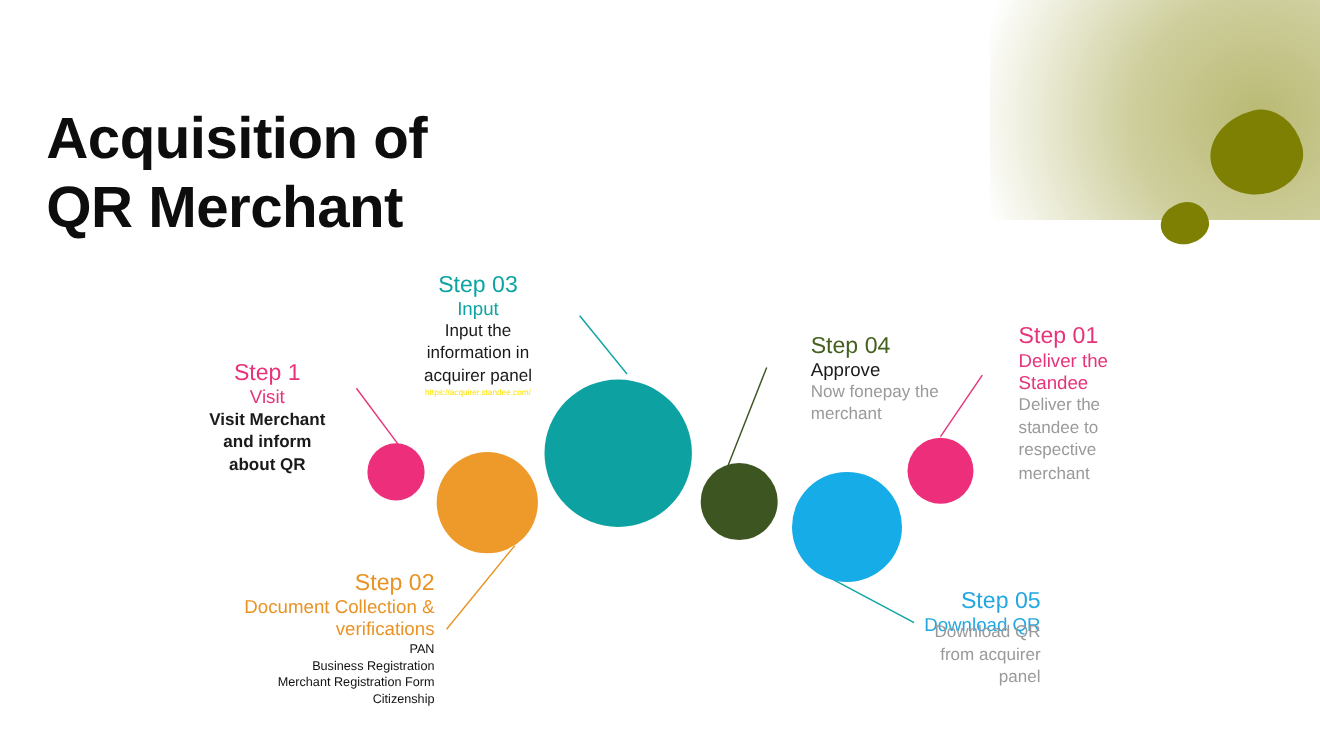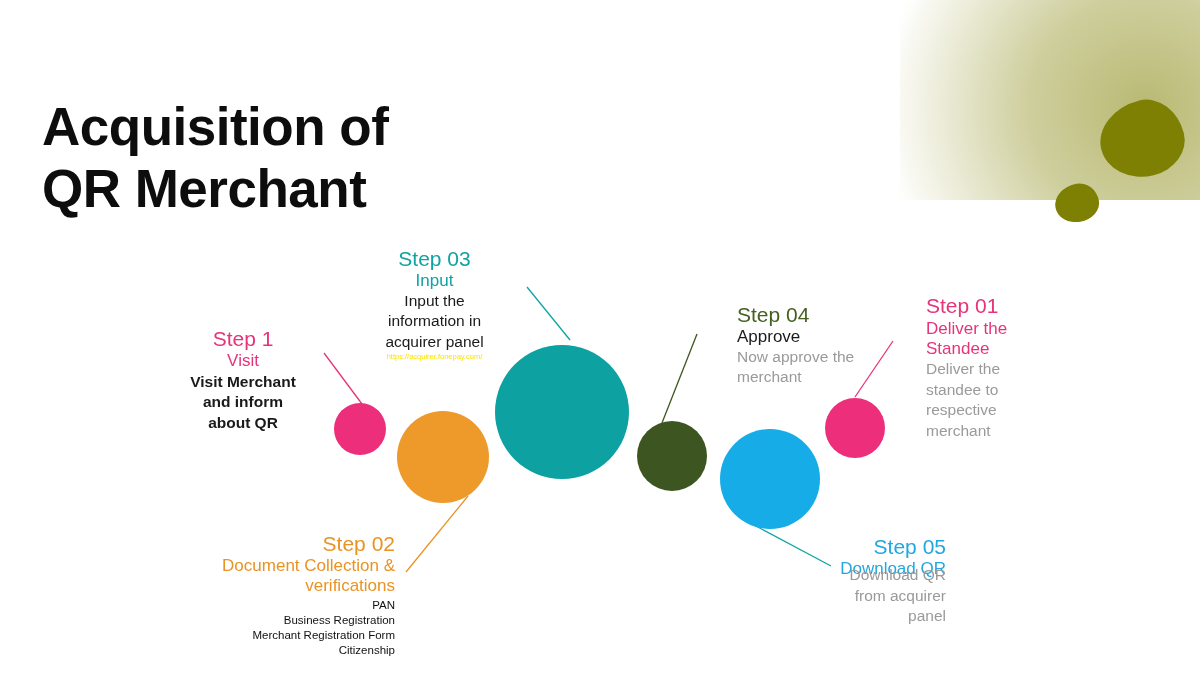--- a/index.html
+++ b/index.html
@@ -54,21 +54,21 @@
   .step .sub{font-size:17px;line-height:1.18;}
   .step .body{font-size:15.5px;line-height:1.33;color:#1a1a1a;}
   .step .link{font-size:7.5px;line-height:1.22;color:#ffe200;word-break:break-all;}
 
   
   #step1{left:172px;top:327px;width:118px;text-align:center;margin-left:12px;}
   #step1 .kicker{color:#e6347a;}
   #step1 .sub{color:#e6347a;}
   #step1 .body{margin-top:1px;font-weight:bold;}
 
-  #step2{left:170px;top:532px;width:225px;text-align:right;}
+  #step2{left:170px;top:518px;width:225px;text-align:right;}
   #step2 .kicker{color:#e99324;}
   #step2 .sub{color:#e99324;font-size:17px;}
   #step2 .body{color:#111;font-size:11.5px;line-height:1.33;margin-top:2px;}
 
   #step3{left:372px;top:247px;width:125px;text-align:center;}
   #step3 .kicker{color:#0fa3a3;}
   #step3 .sub{color:#0fa3a3;}
 
   #step4{left:737px;top:303px;width:125px;text-align:left;}
   #step4 .kicker{color:#44611f;}
@@ -131,27 +131,27 @@
     <div class="body tight">PAN
 Business Registration
 Merchant Registration Form
 Citizenship</div>
   </div>
 
   <div class="step" id="step3">
     <div class="kicker">Step 03</div>
     <div class="sub">Input</div>
     <div class="body">Input the information in acquirer panel</div>
-    <div class="link">https://acquirer.fonepay.com/</div>
+    <div class="link">https://acquirer.standee.com/</div>
   </div>
 
   <div class="step" id="step4">
     <div class="kicker">Step 04</div>
     <div class="sub">Approve</div>
-    <div class="body">Now approve the merchant</div>
+    <div class="body">Now fonepay the merchant</div>
   </div>
 
   <div class="step" id="step5">
     <div class="kicker">Step 05</div>
     <div class="sub">Download QR</div>
     <div class="body ovl">Download QR from acquirer panel</div>
   </div>
 
   <div class="step" id="step6">
     <div class="kicker">Step 01</div>

